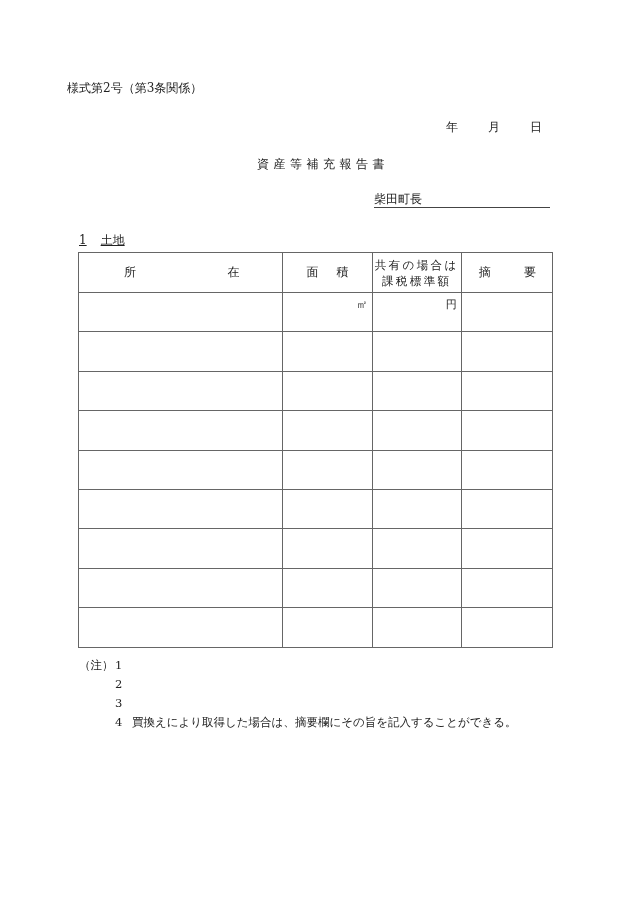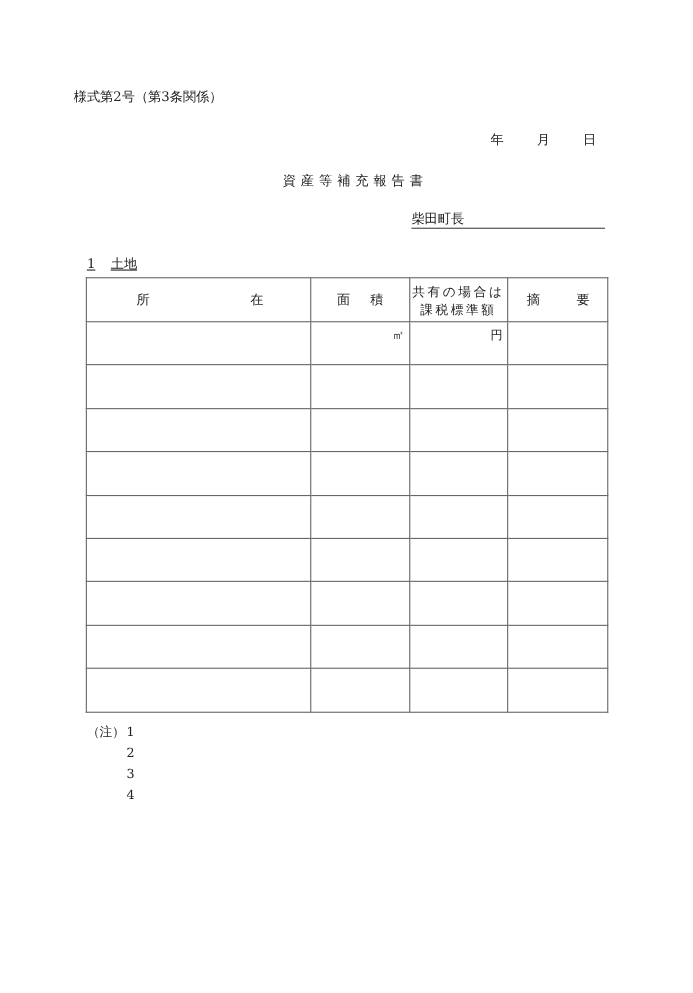--- a/index.html
+++ b/index.html
@@ -169,14 +169,15 @@
     <span class="note-label"></span>
     <span class="note-num">2</span>
   </div>
   <div class="note-row">
     <span class="note-label"></span>
     <span class="note-num">3</span>
   </div>
   <div class="note-row">
     <span class="note-label"></span>
     <span class="note-num">4</span>
+    <span>買換えにより取得した場合は、摘要欄にその旨を記入することができる。</span>
   </div>
 </div>
 
 </body></html>

